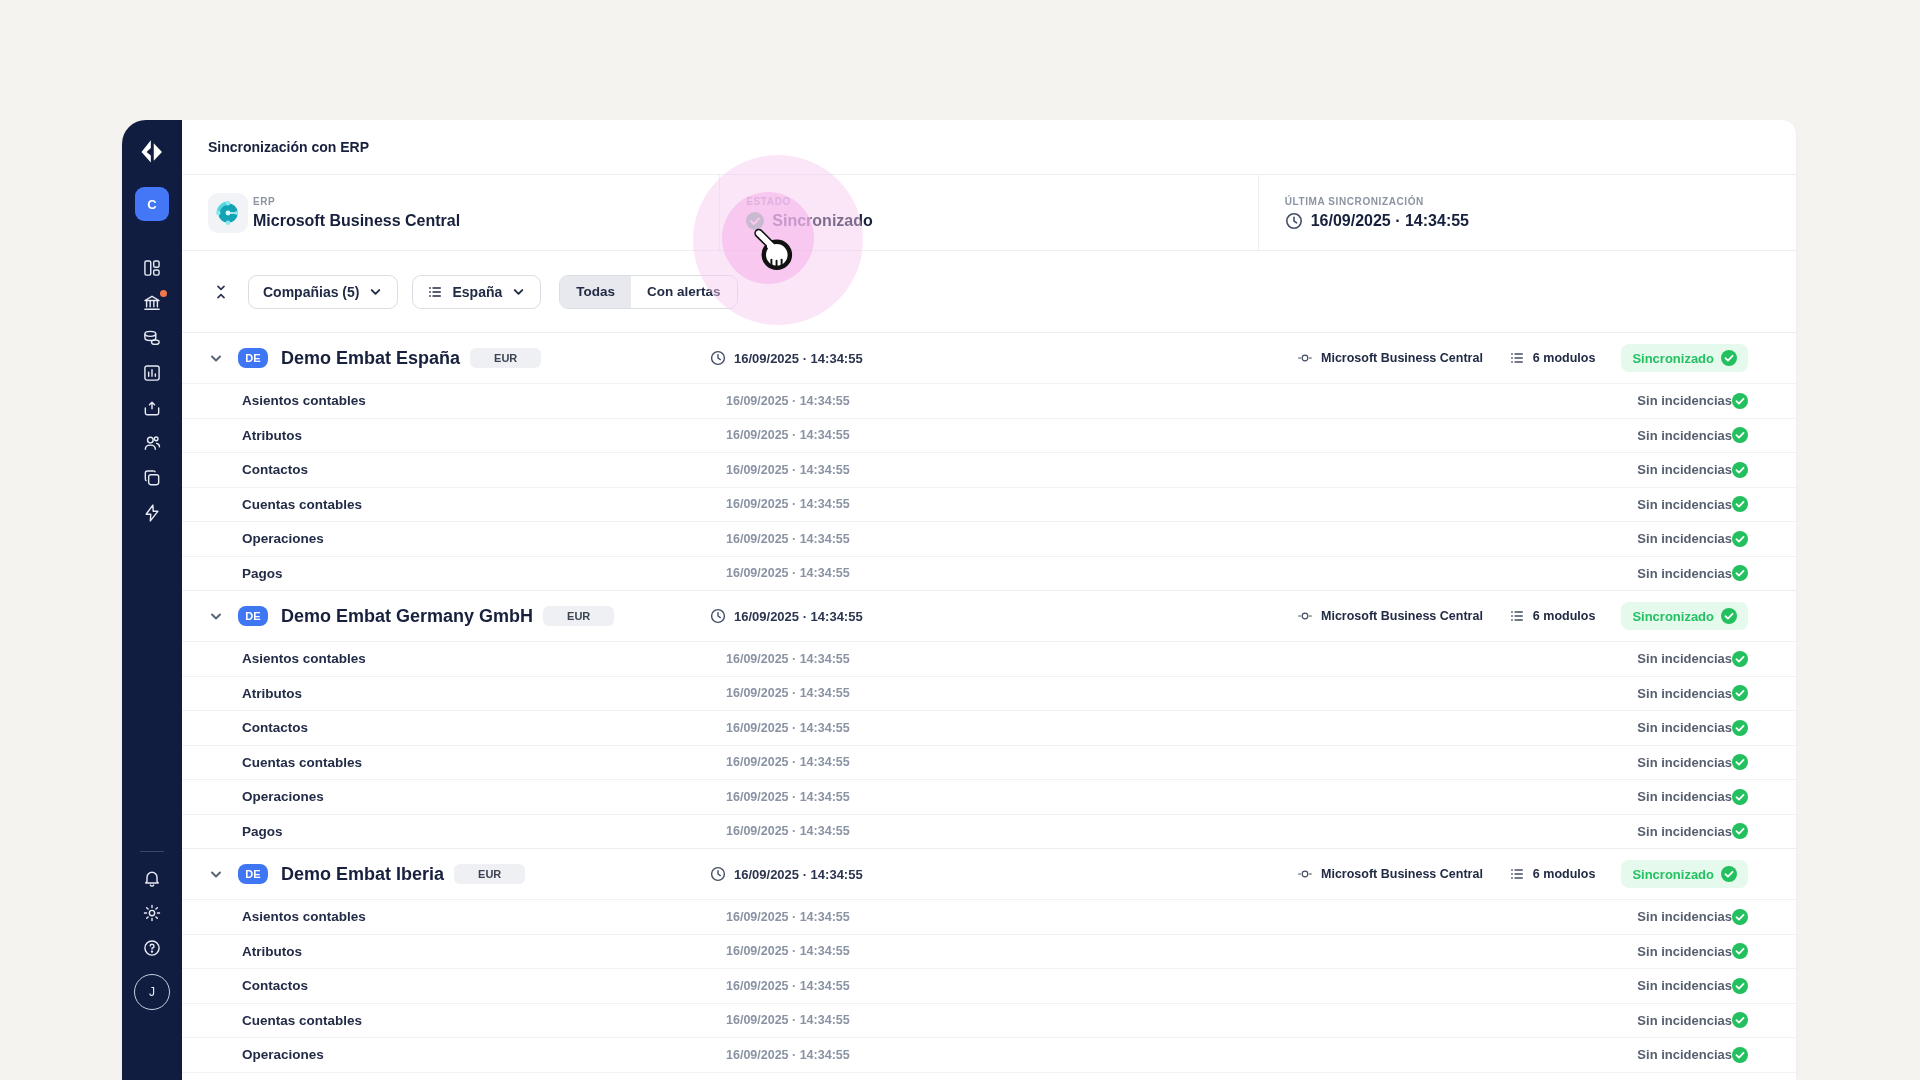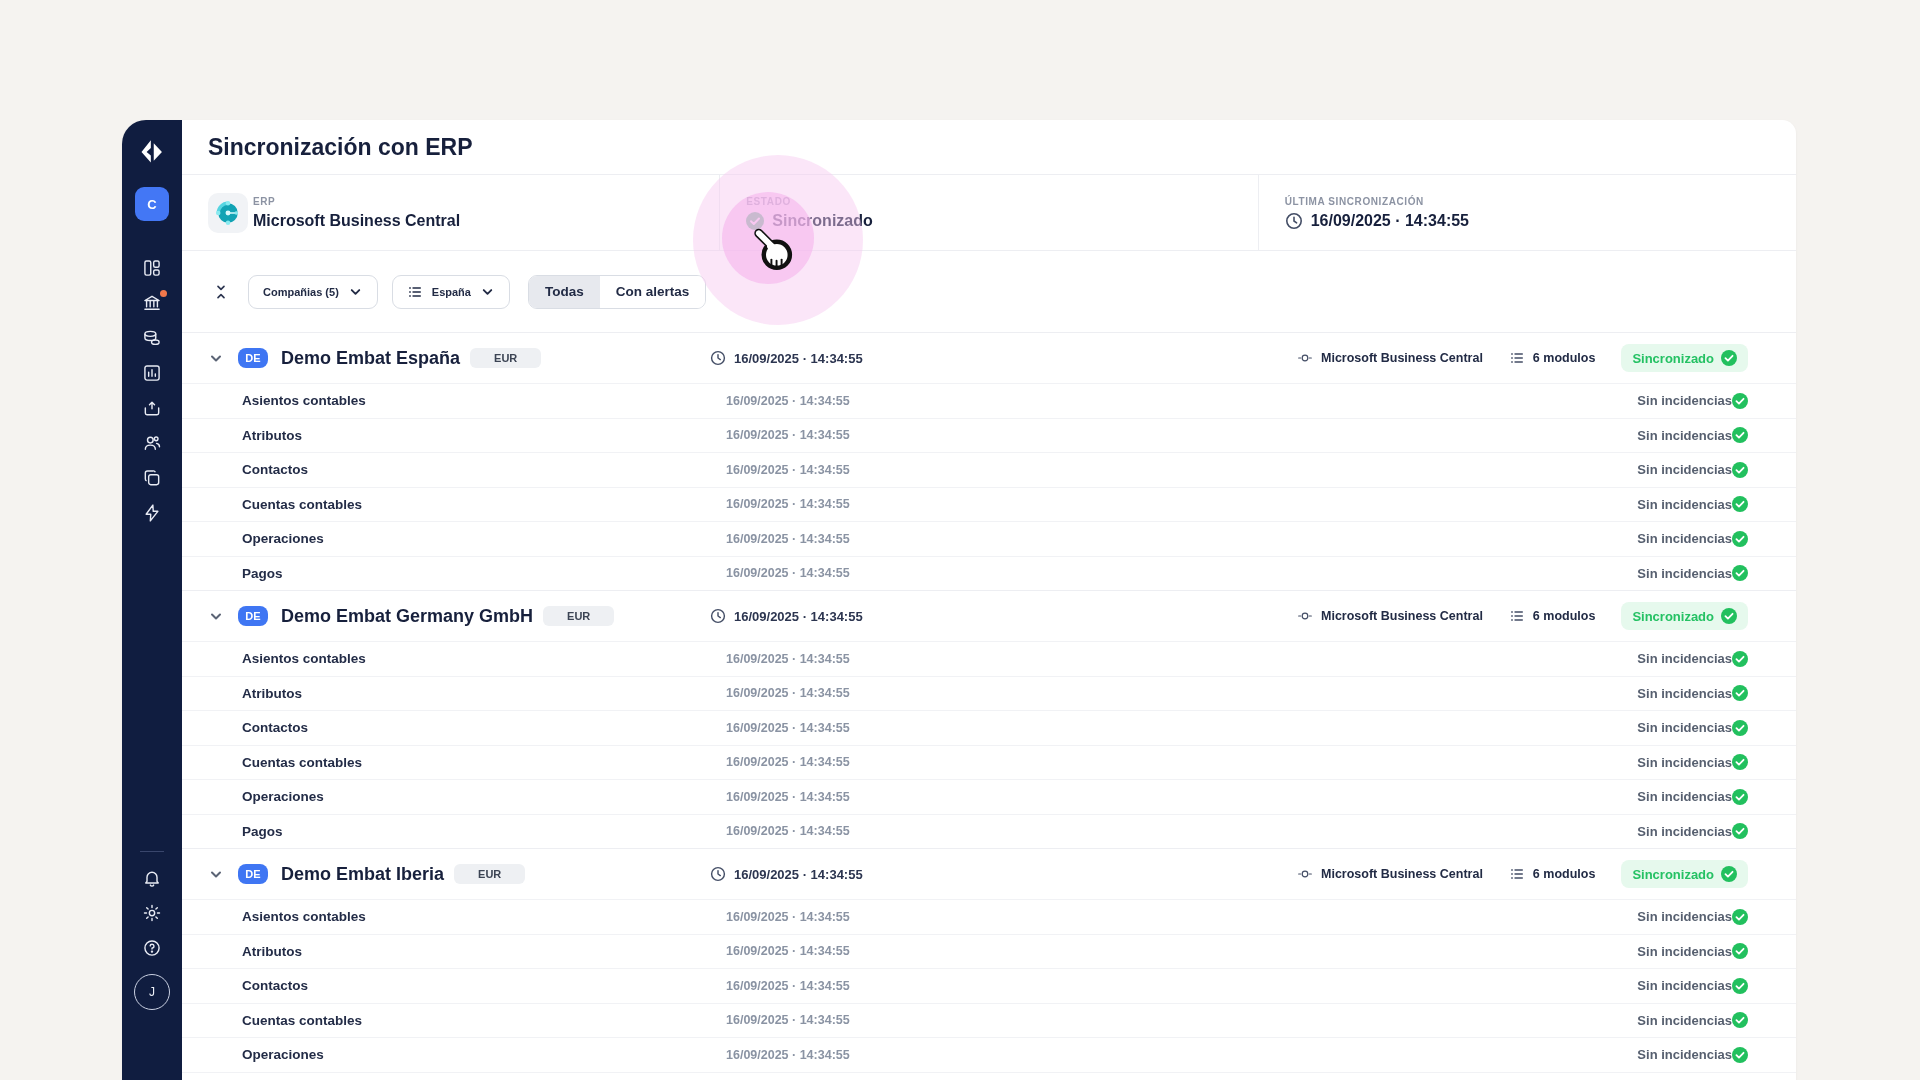--- a/index.html
+++ b/index.html
@@ -36,38 +36,38 @@
   .side-divider { width:24px; height:1px; background:#39466c; margin-bottom:16px; }
   .side-bottom { display:flex; flex-direction:column; gap:15px; align-items:center; }
   .user-avatar {
     margin-top:16px; width:36px; height:36px; border-radius:50%;
     border:1.5px solid #c9d0e2; color:#eef1f8; font-size:12px;
     display:flex; align-items:center; justify-content:center;
   }
   
   .main { flex:1; min-width:0; background:#fff; border-radius:0 14px 0 0; display:flex; flex-direction:column; overflow:hidden; }
   .page-header { flex:0 0 55px; display:flex; align-items:center; padding:0 26px; border-bottom:1px solid #edeef2; }
-  .page-title { font-size:23px; font-weight:bold; color:#17203c; }
+  .page-title { font-size:14px; font-weight:bold; color:#17203c; }
   
   .summary { flex:0 0 76px; display:flex; border-bottom:1px solid #edeef2; }
   .sum-cell { flex:1; display:flex; align-items:center; gap:5px; padding:0 26px; border-right:1px solid #edeef2; min-width:0; }
   .sum-cell:last-child { border-right:none; }
   .bc-logo { width:40px; height:40px; border-radius:10px; background:#f1f3f6; display:flex; align-items:center; justify-content:center; flex:0 0 40px; }
   .sum-text { display:flex; flex-direction:column; gap:5px; }
   .sum-label { font-size:10px; letter-spacing:.6px; color:#8c93a3; font-weight:bold; white-space:nowrap; }
   .sum-value { font-size:16px; font-weight:bold; color:#17203c; display:flex; align-items:center; gap:8px; white-space:nowrap; }
   .sum-value svg { flex:0 0 auto; }
   .ic-gray { color:#444e66; }
   
   .filterbar { flex:0 0 81px; display:flex; align-items:center; gap:14px; padding:0 26px; }
   .icon-btn { width:26px; height:26px; color:#2c3550; display:flex; align-items:center; justify-content:center; cursor:pointer; }
   .pill {
     height:34px; border:1px solid #d9dde4; border-radius:9px; background:#fff;
     padding:0 14px; display:flex; align-items:center; gap:9px;
-    font-size:11px; font-weight:bold; color:#222b45; cursor:pointer;
+    font-size:14px; font-weight:bold; color:#222b45; cursor:pointer;
   }
   .pill svg { color:#222b45; }
   .segment { display:flex; border:1px solid #d9dde4; border-radius:9px; overflow:hidden; height:34px; margin-left:4px; }
   .seg { padding:0 16px; display:flex; align-items:center; font-size:13.5px; font-weight:bold; color:#222b45; background:#fff; cursor:pointer; }
   .seg.active { background:#e7e9ee; }
   
   .companies { flex:1; overflow:hidden; }
   .company-header { height:51px; display:flex; align-items:center; border-top:1px solid #edeef2; padding:0 48px 0 26px; position:relative; }
   .chev { color:#5b6475; width:16px; height:16px; cursor:pointer; }
   .de-avatar { width:30px; height:20px; border-radius:8px; background:#3f76f3; color:#fff; font-size:11px; font-weight:bold; display:flex; align-items:center; justify-content:center; margin-left:14px; }

